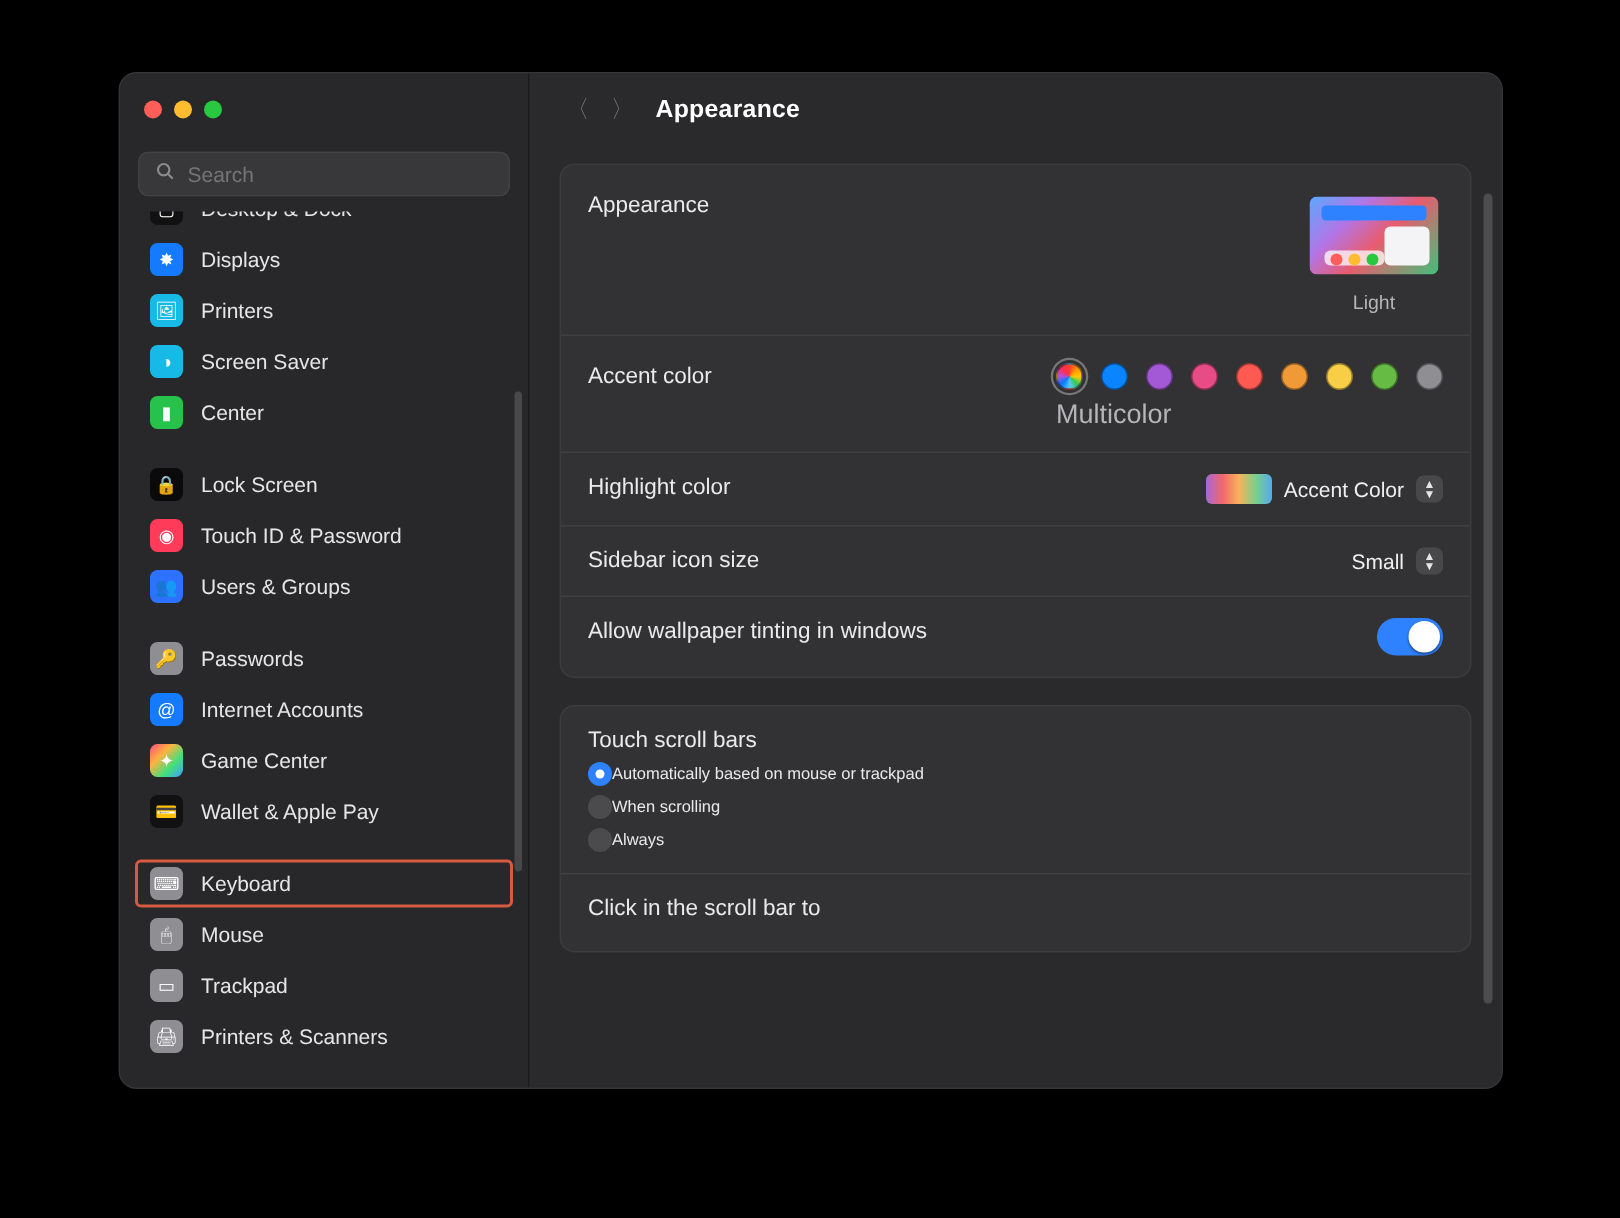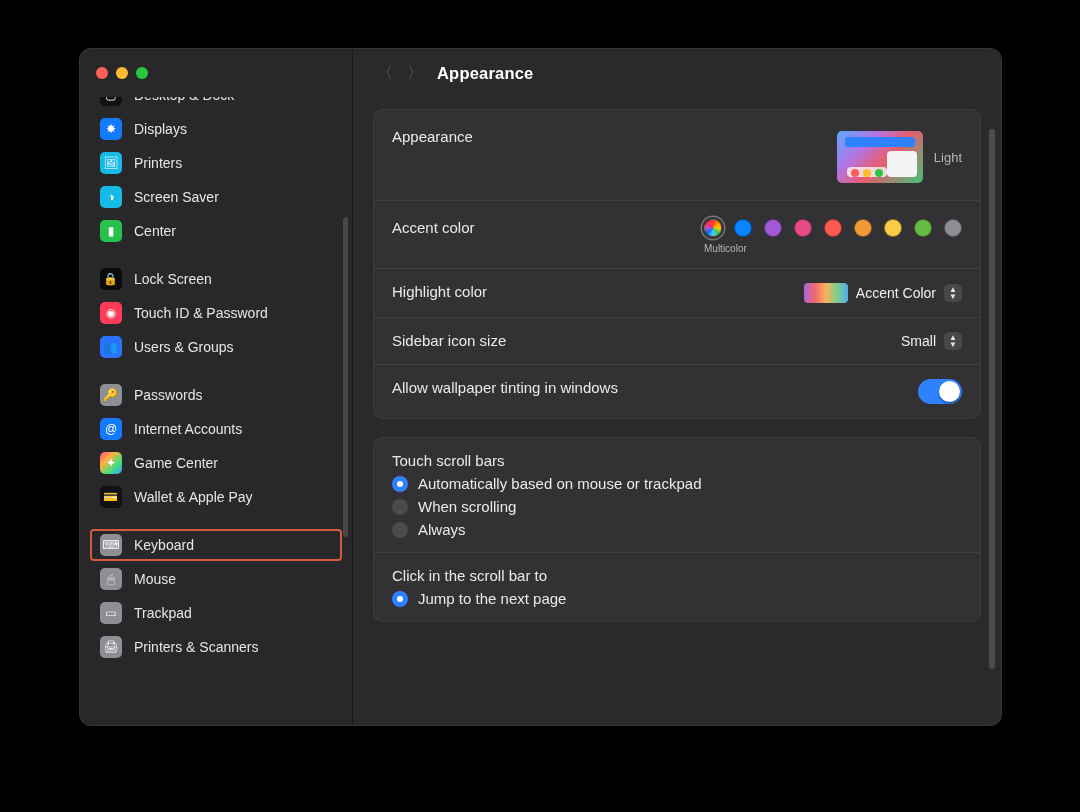--- a/index.html
+++ b/index.html
@@ -44,63 +44,63 @@
     .chev { color:#6d6d70; font-size:16px; cursor:default; }
     .main-title { color:#fff; font-weight:700; font-size:16.5px; letter-spacing:0.2px;}
     .main-body { flex:1; overflow:hidden; padding:12px 20px 20px 20px; display:flex; flex-direction:column; gap:18px; position:relative;}
     .panel { background:#323234; border:1px solid rgba(255,255,255,0.05); border-radius:10px; overflow:hidden; }
     .row { display:flex; align-items:flex-start; justify-content:space-between; padding:14px 18px; border-bottom:1px solid rgba(255,255,255,0.07); }
     .row:last-child { border-bottom:none; }
     .row-title { color:#eaeaec; font-size:15px; }
 
     
     .apptile-group { display:flex; gap:18px; align-items:flex-start; }
-    .apptile { display:flex; flex-direction:row; align-items:center; gap:8px; cursor:default;}
+    .apptile { display:flex; flex-direction:column; align-items:center; gap:8px; cursor:default;}
     .apptile .thumb {
       width:92px; height:62px; border-radius:8px; overflow:hidden; position:relative;
       border:3px solid transparent;
     }
     .apptile.selected .thumb { border-color:#2f82ff; }
     .apptile .cap { font-size:13px; }
     .apptile.selected .cap { color:#fff; font-weight:600; }
     .apptile .cap { color:#b5b5b8; }
 
     
     .thumb .bg { position:absolute; inset:0; }
     .thumb .topbar { position:absolute; left:8px; right:8px; top:6px; height:10px; border-radius:3px; background:#2f82ff;}
     .thumb .dock { position:absolute; left:10px; bottom:6px; height:10px; display:flex; gap:4px;}
     .thumb .dock span { width:8px; height:8px; border-radius:50%; }
     .thumb .win { position:absolute; right:6px; bottom:6px; width:30px; height:26px; border-radius:4px; }
 
     
     .swatches { display:flex; gap:12px; align-items:center; }
     .swatch { width:18px; height:18px; border-radius:50%; cursor:default; border:1px solid rgba(0,0,0,0.4);}
     .swatch.selected { box-shadow:0 0 0 2px #323234, 0 0 0 3.5px #777; }
-    .accent-caption { color:#b5b5b8; font-size:10px; padding-top:6px; }
+    .accent-caption { color:#b5b5b8; font-size:18px; padding-top:6px; }
 
     
     .select {
       display:flex; align-items:center; gap:8px; color:#efeff0; font-size:14px;
     }
     .chevrons {
       width:18px; height:18px; border-radius:5px; background:#48484b; display:flex; flex-direction:column; align-items:center; justify-content:center;
       font-size:8px; line-height:7px; color:#e7e7e9;
     }
     .hcolor-swatch {
       width:44px; height:20px; border-radius:4px;
       background:linear-gradient(90deg,#a667d8,#f2676c,#f9b25b,#7ad08a,#55aaf0);
     }
 
     
     .toggle { width:44px; height:25px; border-radius:20px; background:#2f82ff; position:relative; }
     .knob { position:absolute; top:2px; right:2px; width:21px; height:21px; background:#fff; border-radius:50%; box-shadow:0 1px 2px rgba(0,0,0,0.5);}
 
     
     .radio-group { display:flex; flex-direction:column; gap:6px; }
-    .radio { display:flex; align-items:center; gap:10px; font-size:15px; color:#eaeaec; cursor:default;}
+    .radio { display:flex; align-items:center; font-size:11px; color:#eaeaec; cursor:default;}
     .radio .dot { width:16px; height:16px; border-radius:50%; background:#4b4b4e; display:flex; align-items:center; justify-content:center;}
     .radio.checked .dot { background:#2f82ff; }
     .radio.checked .dot::after { content:""; width:6px; height:6px; background:#fff; border-radius:50%;}
 
     .sec-title { color:#eaeaec; font-size:15px; padding-bottom:6px; }
     .section-inner { padding:14px 18px; border-bottom:1px solid rgba(255,255,255,0.07); }
     .section-inner:last-child { border-bottom:none; }
 
     .main-scroll { position:absolute; right:6px; top:80px; width:6px; height:540px; background:rgba(255,255,255,0.16); border-radius:3px;}
 
@@ -116,20 +116,31 @@
 <body>
 
 <div class="stage">
   <div class="window">
 
     <div class="sidebar">
       <div class="titlebar">
         <div class="light" id="tl-close" style="background: rgb(255, 95, 88);"></div>
         <div class="light" id="tl-min" style="background: rgb(254, 188, 46);"></div>
         <div class="light" id="tl-zoom" style="background: rgb(40, 200, 64);"></div>
+      </div>
+      <div class="search-wrap">
+        <div class="search">
+          <span class="muted">
+            <svg width="14" height="14" viewBox="0 0 24 24" fill="none" stroke="#8b8b8e" stroke-width="2.5" stroke-linecap="round">
+                <circle cx="10.5" cy="10.5" r="6.5"></circle>
+                <line x1="20" y1="20" x2="15.5" y2="15.5"></line>
+              </svg>
+          </span>
+          <input placeholder="Search" style="">
+        </div>
       </div>
       <div class="sb-scroll">
         <div class="sb-list" id="sb-list">
             <div class="sb-item" style="margin-top: -8px;">
               <div class="sb-icon" style="background: rgb(17, 17, 17);">▢</div>
               <div class="sb-label">Desktop &amp; Dock</div>
             </div>
             <div class="sb-item">
               <div class="sb-icon" style="background: rgb(20, 123, 255);">✸</div>
               <div class="sb-label">Displays</div>
@@ -292,24 +303,20 @@
                 </div>
                 <div class="radio">
                   <div class="dot"></div>
                   <span>Always</span>
                 </div>
               </div>
           </div>
           <div class="section-inner">
             <div class="sec-title">Click in the scroll bar to</div>
             <div class="radio-group" id="clickscroll-group">
-                <div class="radio checked">
-                  <div class="dot"></div>
-                  <span>Jump to the next page</span>
-                </div>
               </div>
           </div>
         </div>
 
       </div>
       <div class="main-scroll"></div>
     </div>
 
   </div>
 </div>

